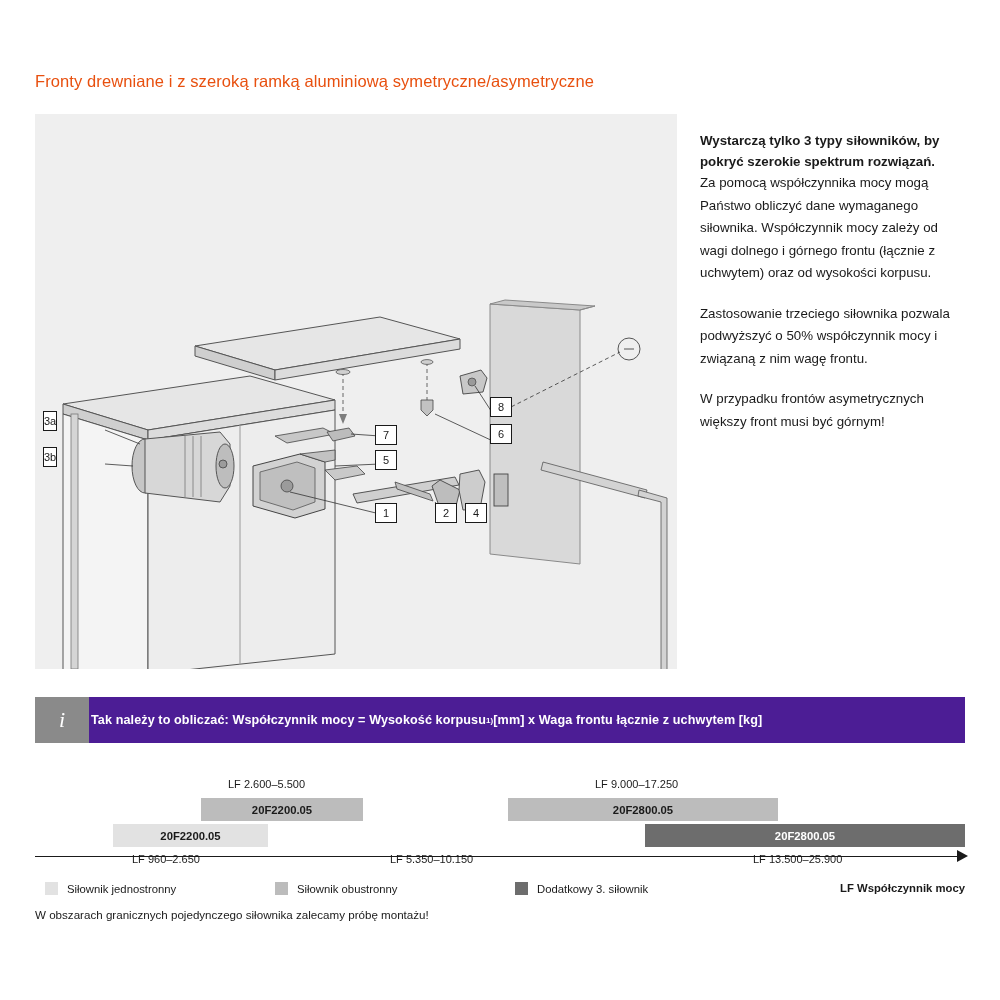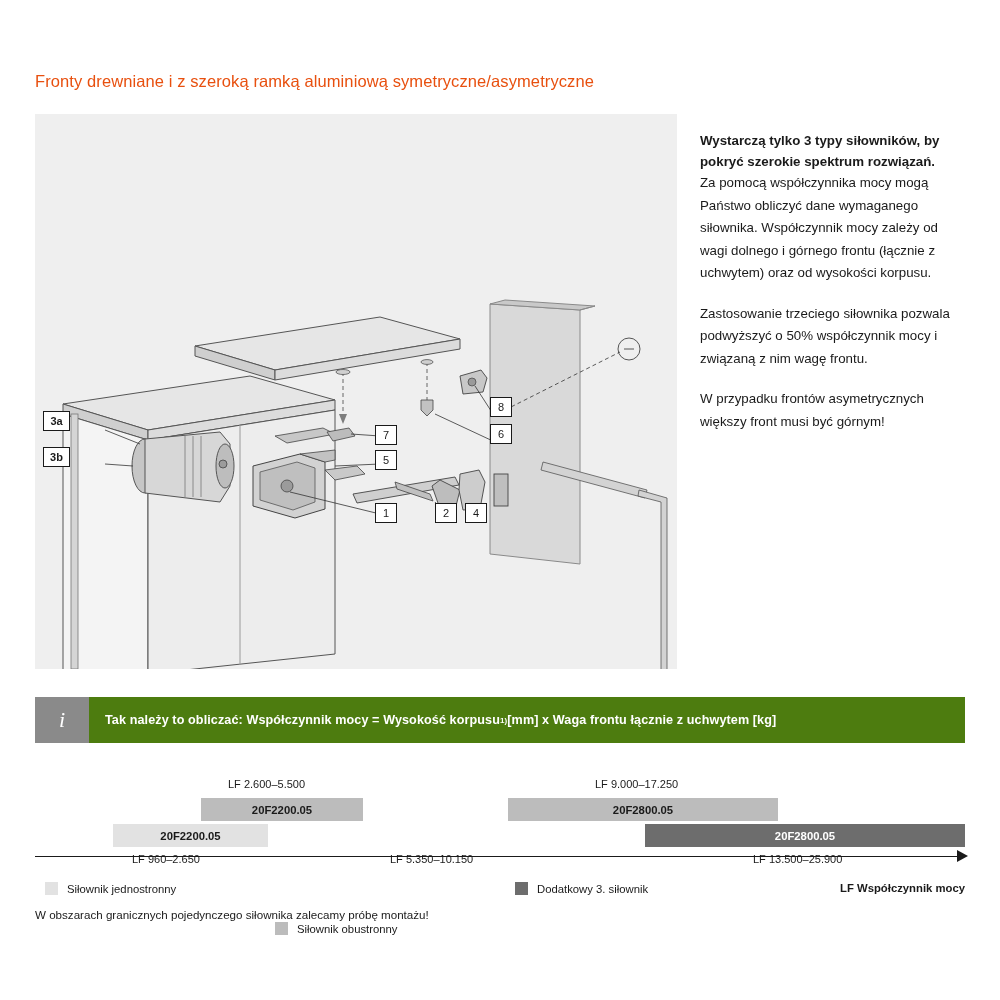--- a/index.html
+++ b/index.html
@@ -77,25 +77,25 @@
     color: #ffffff;
     display: flex;
     align-items: center;
     justify-content: center;
     font-size: 22px;
     font-style: italic;
     font-family: "Liberation Serif", serif;
   }
   .infobar .text-box {
     flex: 1;
-    background: #4d7c0f;
+    background: #4c1d95;
     color: #ffffff;
     display: flex;
     align-items: center;
-    padding-left: 16px;
+    padding-left: 2px;
     font-size: 12.6px;
     font-weight: bold;
     letter-spacing: 0.1px;
   }
   .infobar .text-box sup {
     font-size: 8px;
     vertical-align: super;
   }
 
   
@@ -187,21 +187,21 @@
     position: absolute;
     border: 1px solid #1a1a1a;
     background: #ffffff;
     font-size: 11px;
     display: flex;
     align-items: center;
     justify-content: center;
     box-sizing: border-box;
   }
   .callout.sq { width: 22px; height: 20px; }
-  .callout.wd { width: 27px; height: 20px; font-weight: bold; }
+  .callout.wd { width: 14px; height: 20px; }
 </style>
 </head>
 <body>
 
 <div class="page">
 
   <div class="heading">Fronty drewniane i z szeroką ramką aluminiową symetryczne/asymetryczne</div>
 
   <div class="illus-panel">
     <svg width="642" height="555" viewBox="0 0 642 555">
@@ -321,21 +321,21 @@
 
     <div class="chart-label" style="left:97px; top:83px;">LF 960–2.650</div>
     <div class="chart-label" style="left:355px; top:83px;">LF 5.350–10.150</div>
     <div class="chart-label" style="left:718px; top:83px;">LF 13.500–25.900</div>
 
     <div class="legend">
       <div class="legend-item" style="left:10px; top:0;">
         <span class="swatch light"></span>
         <span>Siłownik jednostronny</span>
       </div>
-      <div class="legend-item" style="left:240px; top:0;margin-top:40px;">
+      <div class="legend-item" style="left:240px; top:0;">
         <span class="swatch mid"></span>
         <span>Siłownik obustronny</span>
       </div>
       <div class="legend-item" style="left:480px; top:0;">
         <span class="swatch dark"></span>
         <span>Dodatkowy 3. siłownik</span>
       </div>
       <div class="legend-axis-title">LF Współczynnik mocy</div>
     </div>
   </div>

